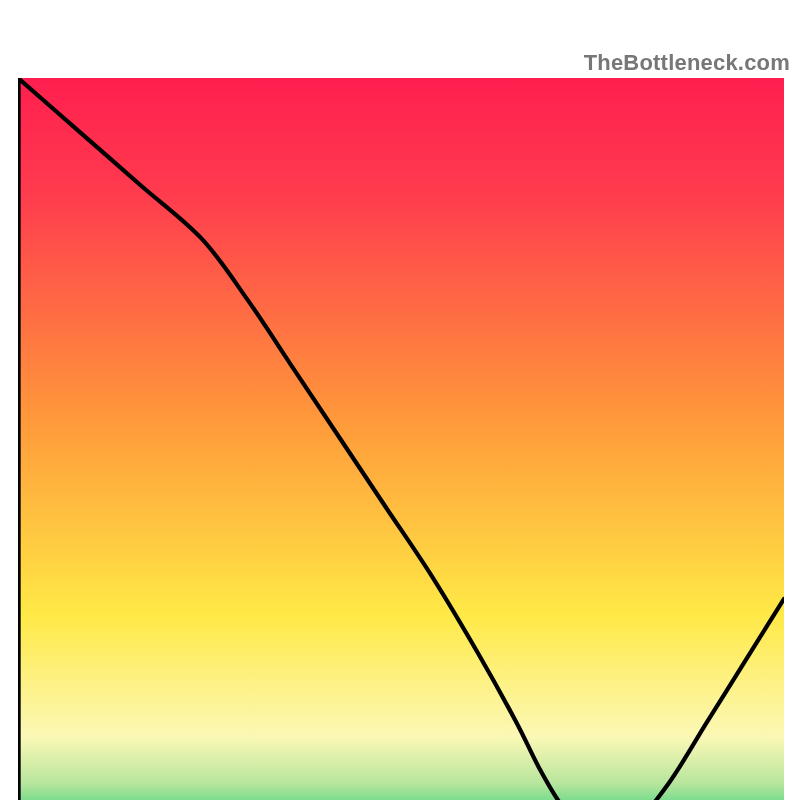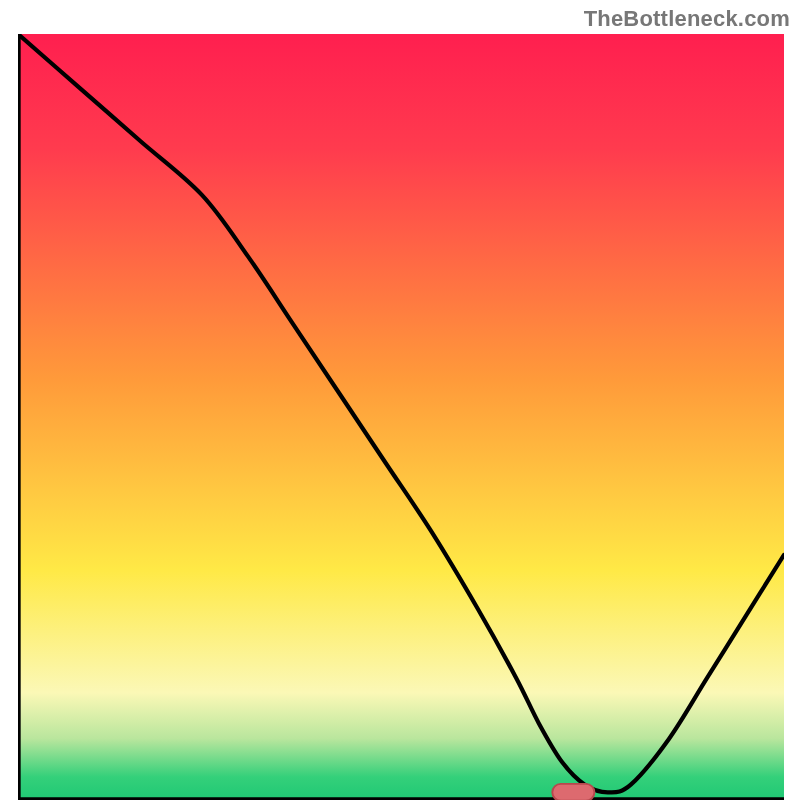--- a/index.html
+++ b/index.html
@@ -8,20 +8,21 @@
     width: 800px;
     height: 800px;
     background: #fff;
     font-family: Arial, Helvetica, sans-serif;
     overflow: hidden;
   }
   .wrap {
     position: relative;
     width: 800px;
     height: 652px;
+    margin-top: 44px;
   }
   .watermark {
     position: absolute;
     top: 6px;
     right: 10px;
     font-size: 22px;
     font-weight: 600;
     color: #777;
     letter-spacing: .2px;
   }

